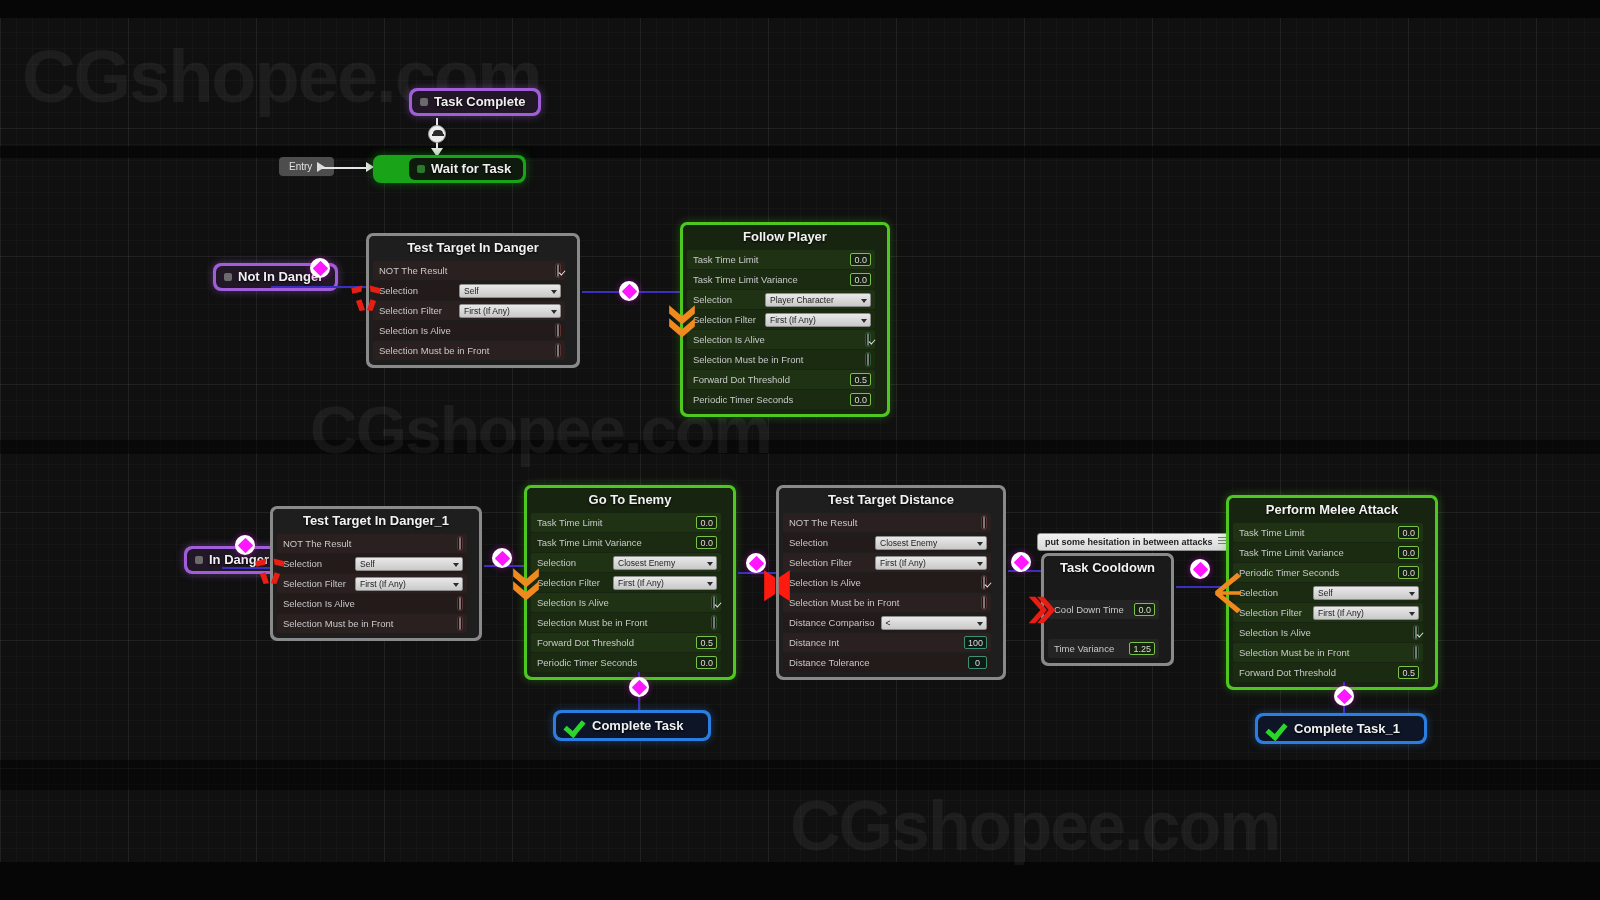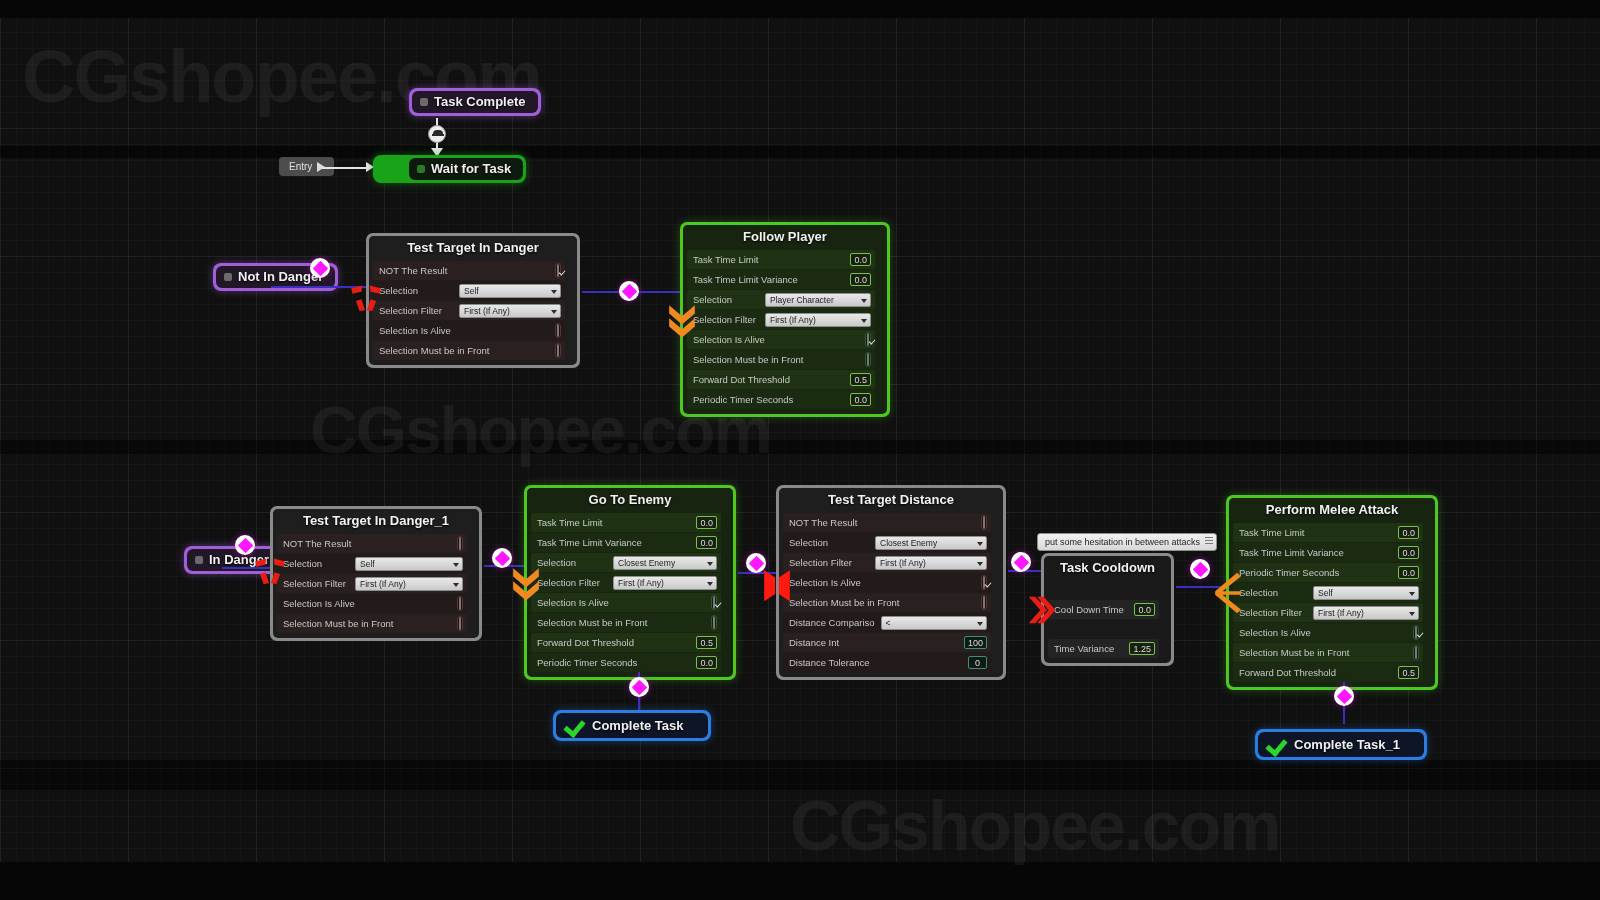--- a/index.html
+++ b/index.html
@@ -267,20 +267,21 @@
   
   .comment {
     position: absolute;
     background: linear-gradient(#f2f2f2, #d8d8d8);
     border: 1px solid #8f8f8f;
     border-radius: 3px;
     font-size: 9px;
     color: #1d1d1d;
     padding: 3px 16px 3px 7px;
     white-space: nowrap;
+    font-weight: bold;
   }
   .comment .grip {
     position: absolute; right: 3px; top: 3px;
     width: 8px; height: 9px;
     background:
       repeating-linear-gradient(to bottom, #7a7a7a 0 1px, transparent 1px 3px);
   }
   .check-big {
     width: 22px; height: 18px; flex: 0 0 auto;
     position: relative;
@@ -689,20 +690,20 @@
   <div class="pill blue" style="left:553px; top:710px;">
     <div class="pill-inner">
       <span class="check-big"></span>
       <span>Complete Task</span>
     </div>
   </div>
 
   <div class="wire-v" style="left:1343px; top:682px; height:42px;"></div>
   <div class="pin" style="left:1334px; top:686px;"></div>
 
-  <div class="pill blue" style="left:1255px; top:713px;margin-top:16px;">
+  <div class="pill blue" style="left:1255px; top:713px;">
     <div class="pill-inner">
       <span class="check-big"></span>
       <span>Complete Task_1</span>
     </div>
   </div>
 
 </div>
 
 </body></html>

